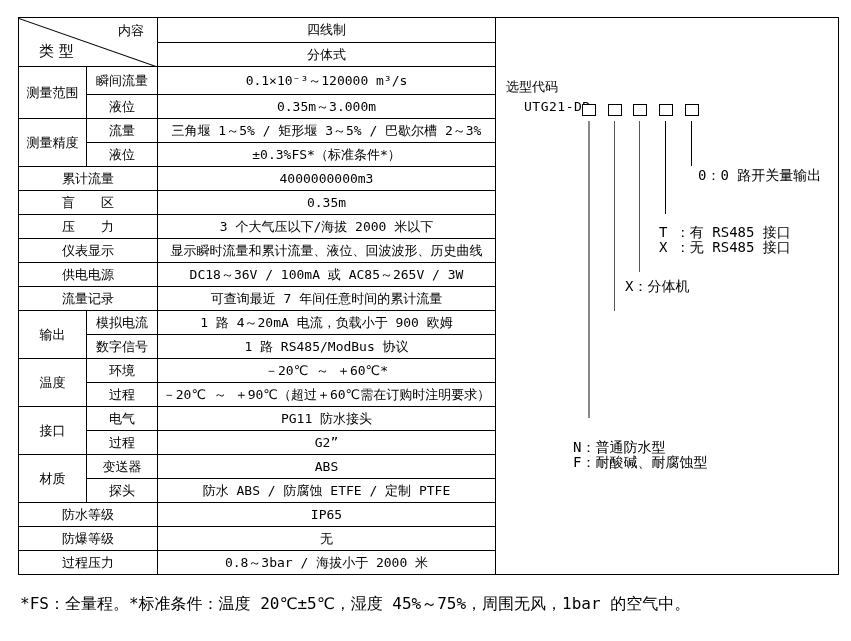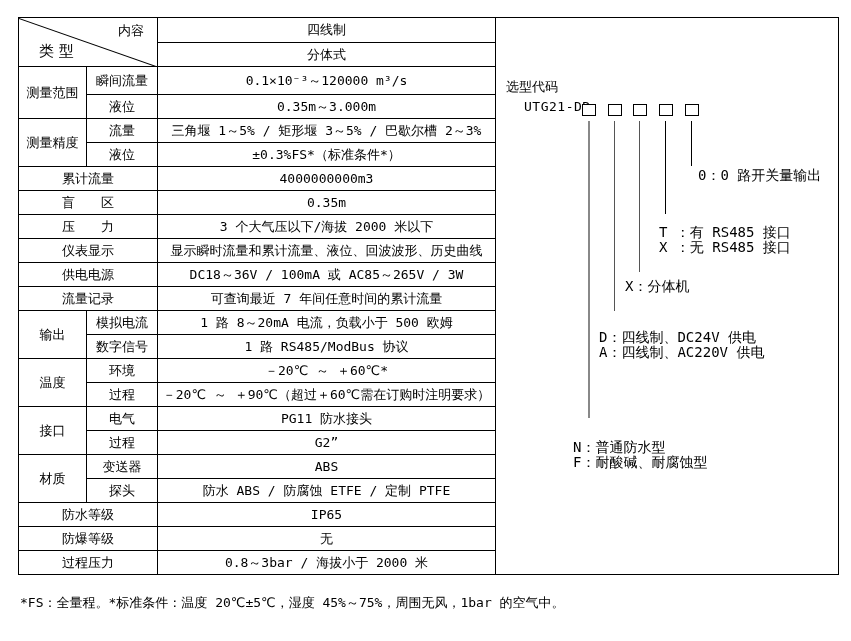--- a/index.html
+++ b/index.html
@@ -51,21 +51,21 @@
   .l4 { left:169px; top:103px; height:93px; }
   .l5 { left:195px; top:103px; height:45px; }
   .opt { position:absolute; font-size:14px; line-height:15px; white-space:nowrap; }
   .o5 { left:202px; top:150px; }
   .o4 { left:163px; top:207px; }
   .o3 { left:129px; top:261px; }
   .o2 { left:103px; top:312px; }
   .o1 { left:77px;  top:422px; }
 
   .footnote {
-    position:absolute; left:20px; font-size:13px; white-space:nowrap;
+    position:absolute; left:20px; font-size:16px; white-space:nowrap;
     font-family:"DejaVu Sans Mono","DejaVu Sans",monospace;
   }
   .fn1 { top:594px; }
   .fn2 { top:619px; }
 </style>
 </head>
 <body>
 
 <div class="page">
   <div class="sheet">
@@ -130,21 +130,21 @@
         <td class="val">DC18～36V / 100mA 或 AC85～265V / 3W</td>
       </tr>
       <tr class="r24">
         <td class="lbl" colspan="2">流量记录</td>
         <td class="val">可查询最近 7 年间任意时间的累计流量</td>
       </tr>
 
       <tr class="r24">
         <td class="cat" rowspan="2">输出</td>
         <td class="sub">模拟电流</td>
-        <td class="val">1 路 8～20mA 电流，负载小于 500 欧姆</td>
+        <td class="val">1 路 4～20mA 电流，负载小于 900 欧姆</td>
       </tr>
       <tr class="r24">
         <td class="sub">数字信号</td>
         <td class="val">1 路 RS485/ModBus 协议</td>
       </tr>
 
       <tr class="r24">
         <td class="cat" rowspan="2">温度</td>
         <td class="sub">环境</td>
         <td class="val">－20℃ ～ ＋60℃*</td>
@@ -208,24 +208,20 @@
       <div class="opt o5">
         <div>0：0 路开关量输出</div>
       </div>
       <div class="opt o4">
         <div>T ：有 RS485 接口</div>
         <div>X ：无 RS485 接口</div>
       </div>
       <div class="opt o3">
         <div>X：分体机</div>
       </div>
-      <div class="opt o2">
-        <div>D：四线制、DC24V 供电</div>
-        <div>A：四线制、AC220V 供电</div>
-      </div>
       <div class="opt o1">
         <div>N：普通防水型</div>
         <div>F：耐酸碱、耐腐蚀型</div>
       </div>
     </div>
   </div>
 
   <div class="footnote fn1">*FS：全量程。*标准条件：温度 20℃±5℃，湿度 45%～75%，周围无风，1bar 的空气中。</div>
 </div>
 

